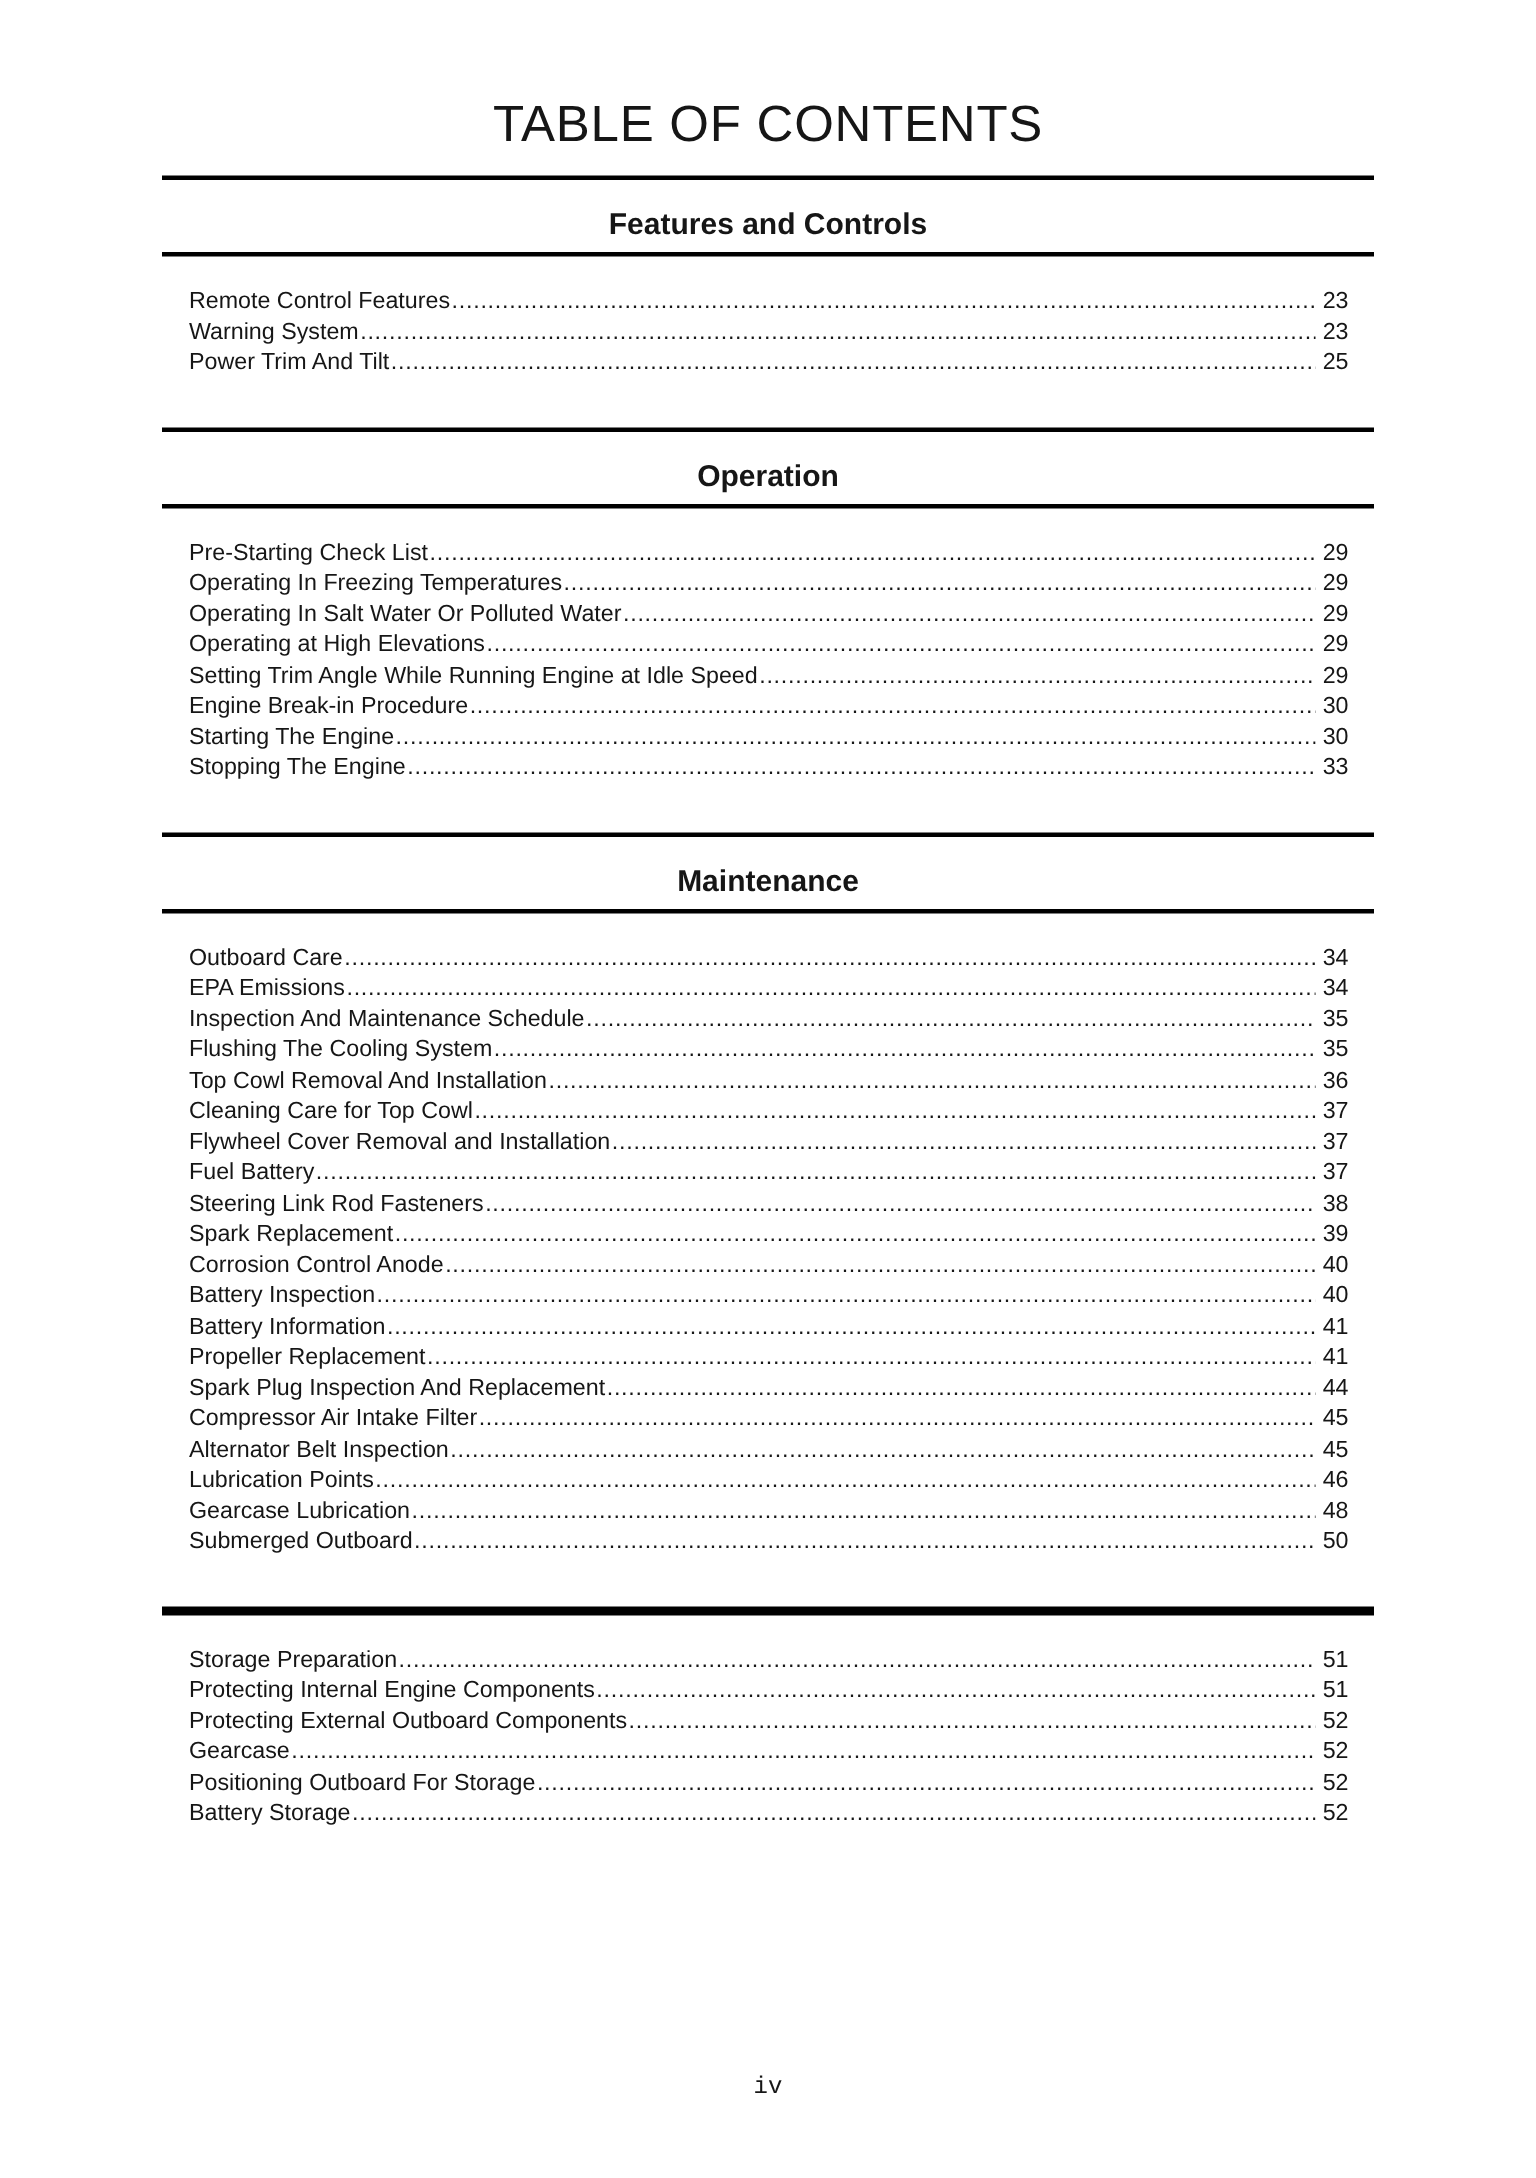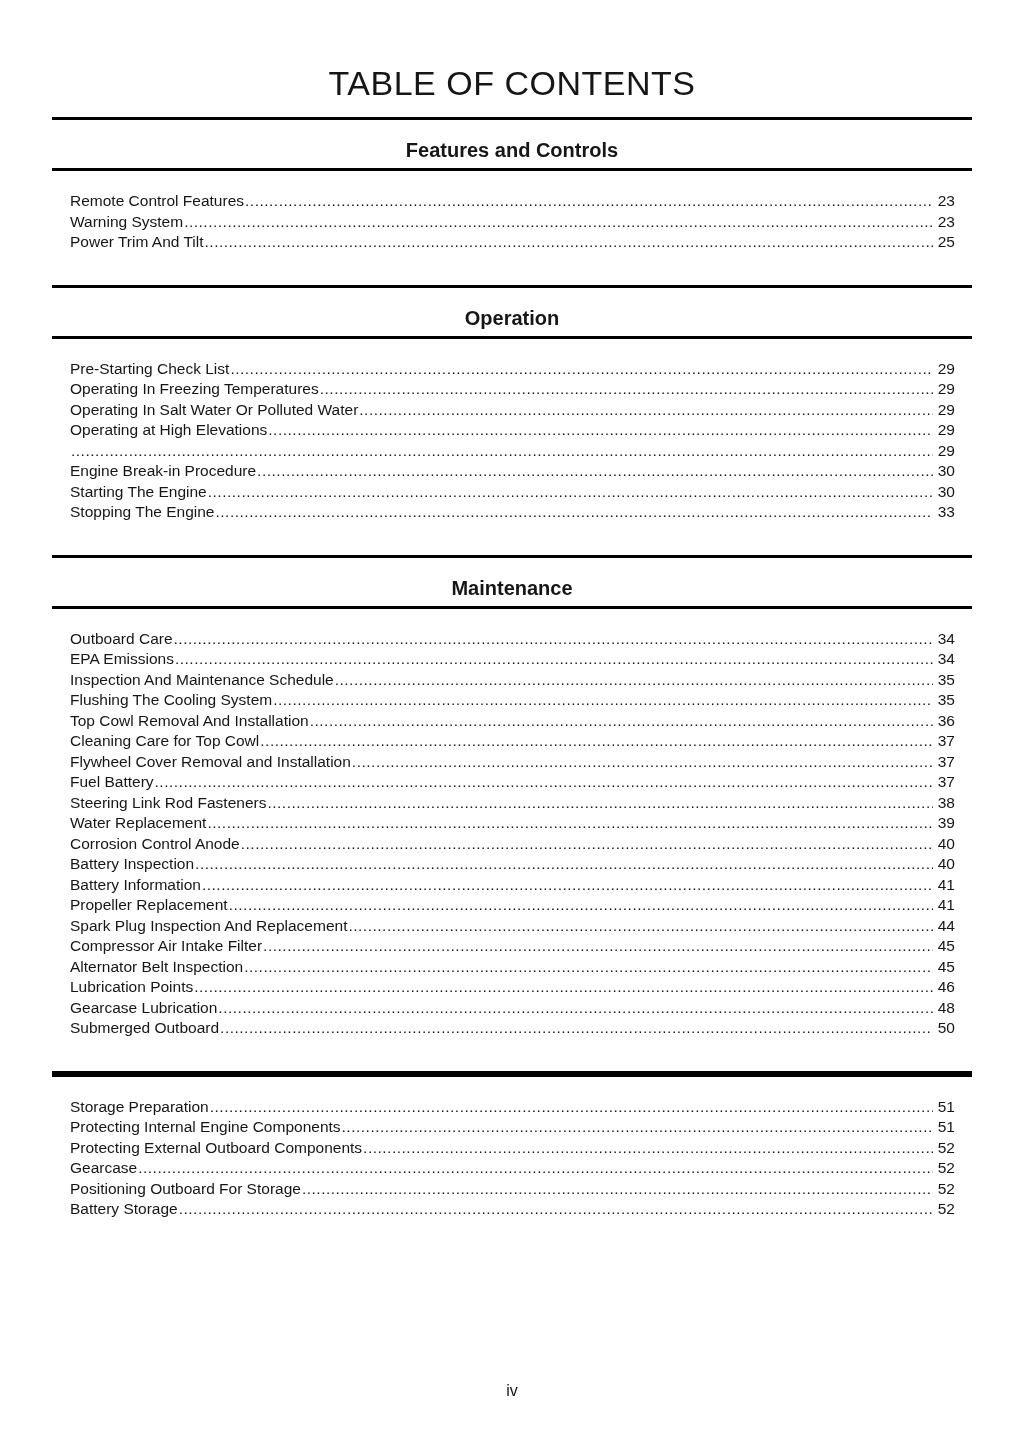--- a/index.html
+++ b/index.html
@@ -5,21 +5,21 @@
   * { margin: 0; padding: 0; box-sizing: border-box; }
   html, body {
     width: 1024px;
     height: 1452px;
     background: #ffffff;
     font-family: "Liberation Sans", sans-serif;
     color: #111111;
     position: relative;
   }
   .content {
-    padding: 0 52px;
+    padding: 0 108px;
   }
   .title {
     text-align: center;
     font-size: 34px;
     font-weight: 400;
     letter-spacing: 0.5px;
     padding-top: 64px;
     margin-bottom: 14px;
     color: #161616;
   }
@@ -69,20 +69,21 @@
     white-space: nowrap;
   }
   .footer {
     position: absolute;
     bottom: 52px;
     left: 0;
     width: 100%;
     text-align: center;
     font-size: 16px;
     color: #161616;
+    font-family: Liberation Mono, monospace;
   }
 </style>
 </head>
 <body>
 
 <div class="content">
   <h1 class="title">TABLE OF CONTENTS</h1>
   <div id="sections">
       <div class="section">
         <div class="rule"></div>
@@ -125,20 +126,21 @@
             <span class="label">Operating In Salt Water Or Polluted Water</span>
             <span class="leader"></span>
             <span class="pagenum">29</span>
           </div>
           <div class="entry">
             <span class="label">Operating at High Elevations</span>
             <span class="leader"></span>
             <span class="pagenum">29</span>
           </div>
           <div class="entry">
+            <span class="label">Setting Trim Angle While Running Engine at Idle Speed</span>
             <span class="leader"></span>
             <span class="pagenum">29</span>
           </div>
           <div class="entry">
             <span class="label">Engine Break-in Procedure</span>
             <span class="leader"></span>
             <span class="pagenum">30</span>
           </div>
           <div class="entry">
             <span class="label">Starting The Engine</span>
@@ -196,21 +198,21 @@
             <span class="label">Fuel Battery</span>
             <span class="leader"></span>
             <span class="pagenum">37</span>
           </div>
           <div class="entry">
             <span class="label">Steering Link Rod Fasteners</span>
             <span class="leader"></span>
             <span class="pagenum">38</span>
           </div>
           <div class="entry">
-            <span class="label">Water Replacement</span>
+            <span class="label">Spark Replacement</span>
             <span class="leader"></span>
             <span class="pagenum">39</span>
           </div>
           <div class="entry">
             <span class="label">Corrosion Control Anode</span>
             <span class="leader"></span>
             <span class="pagenum">40</span>
           </div>
           <div class="entry">
             <span class="label">Battery Inspection </span>

